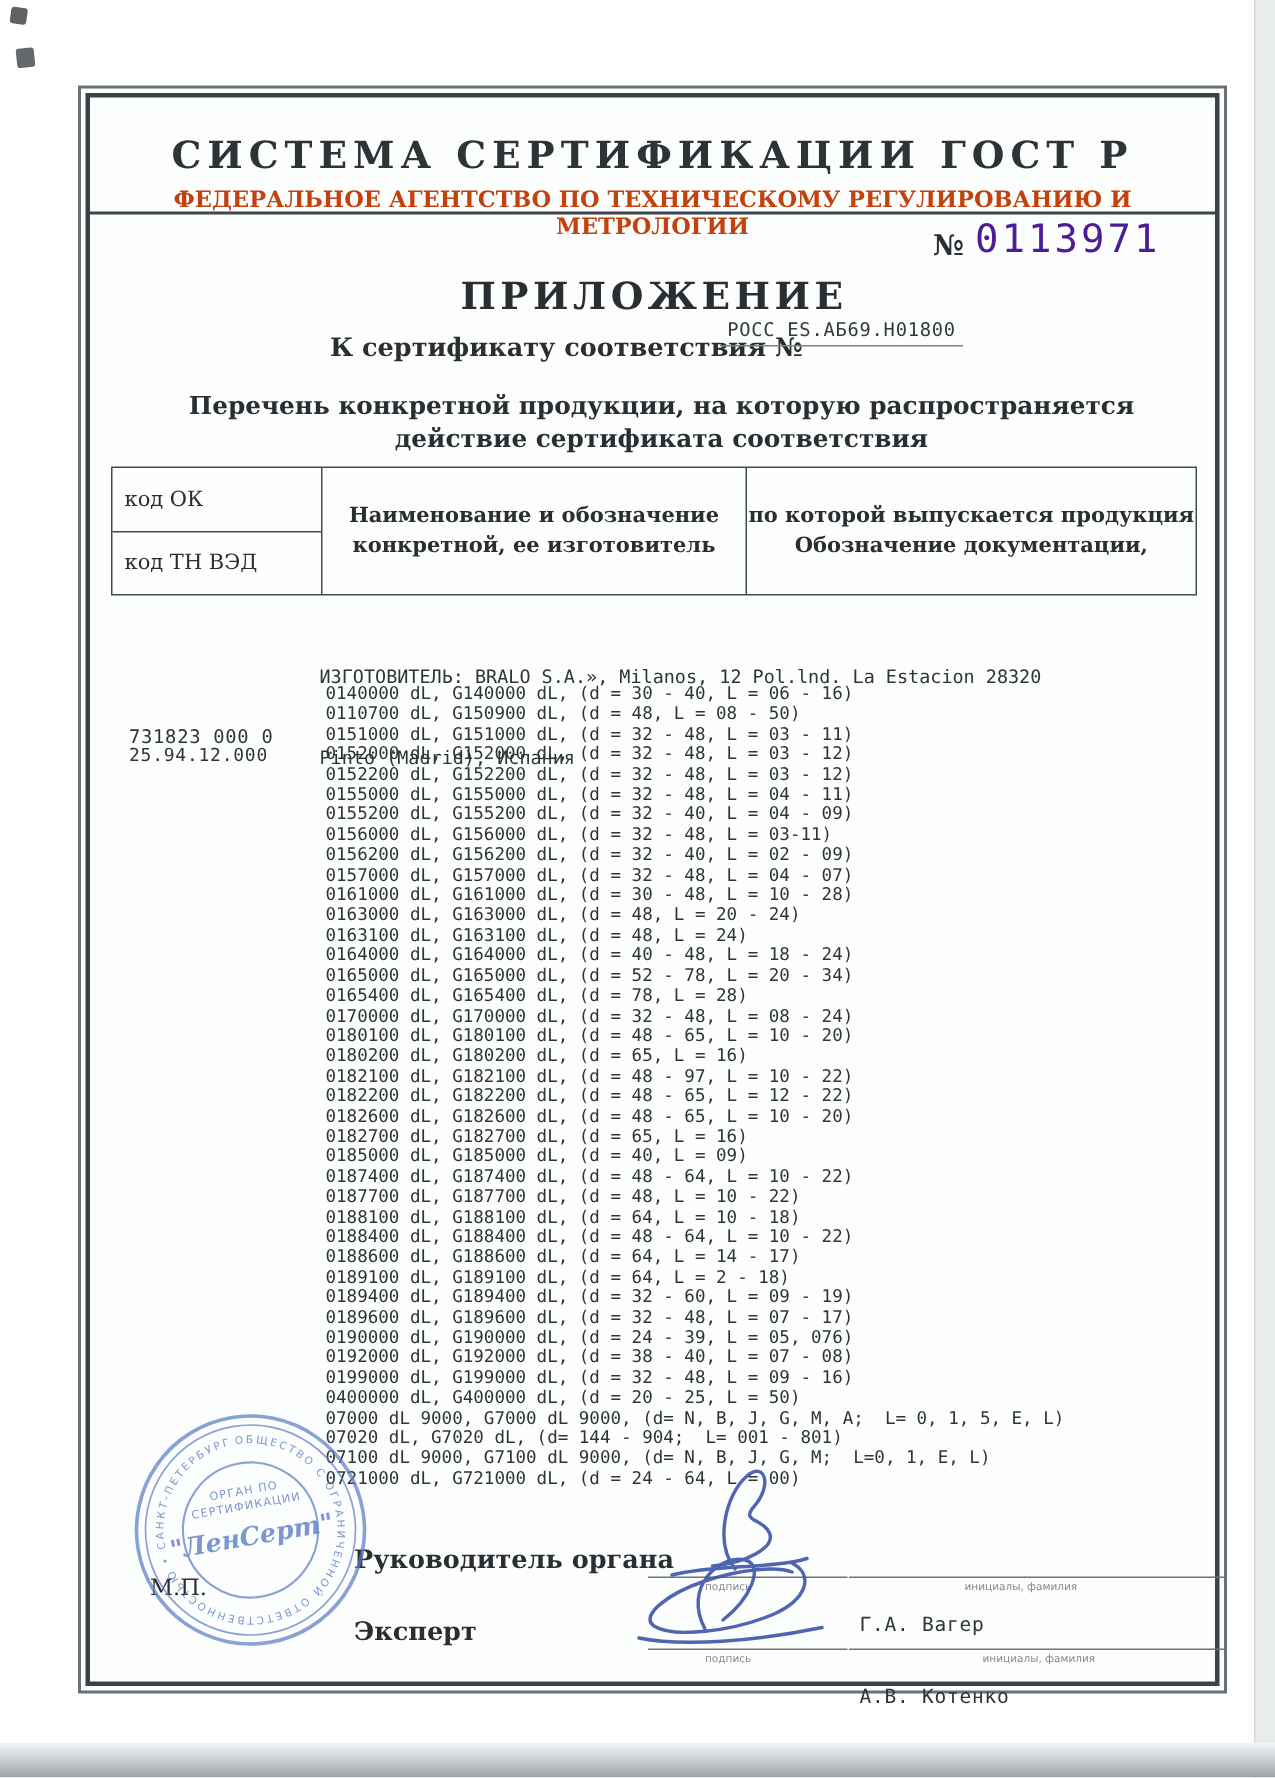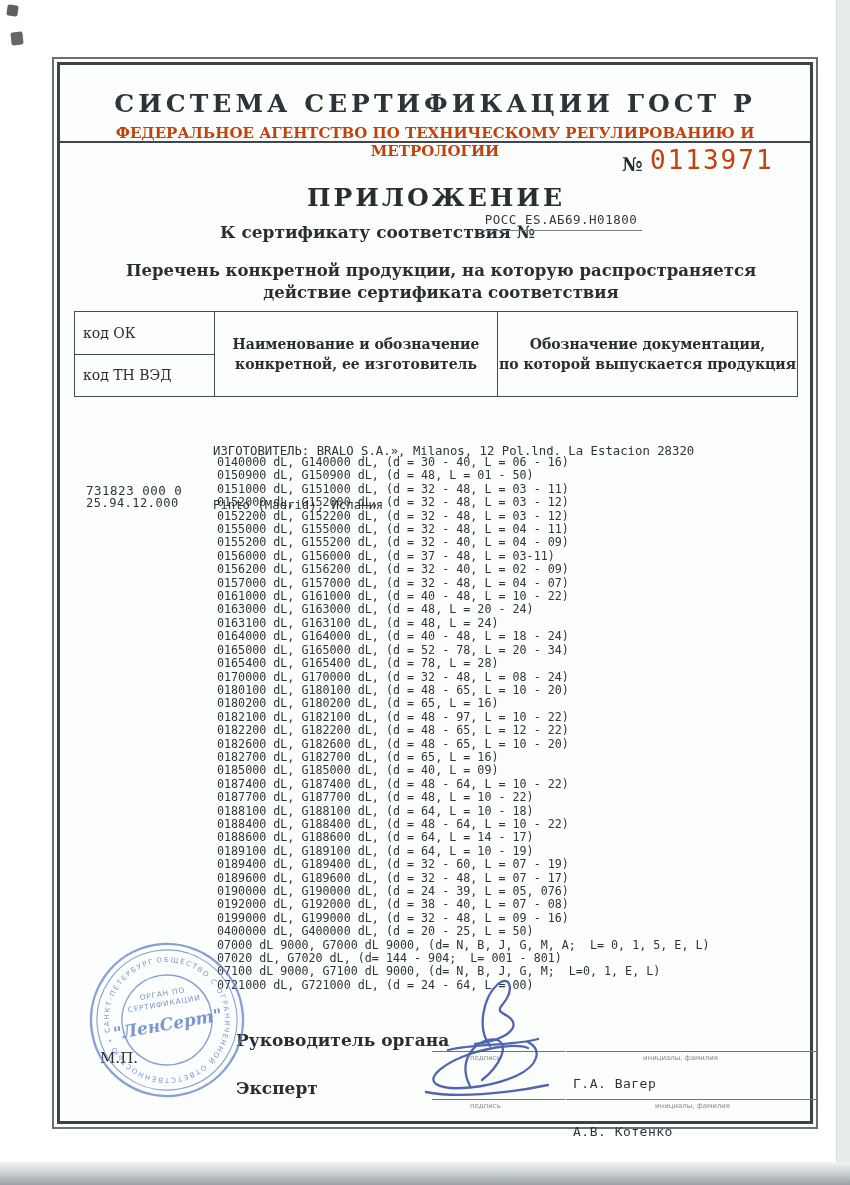--- a/index.html
+++ b/index.html
@@ -78,86 +78,86 @@
 
 <div class="abs frame-outer">
   <div class="frame-inner">
 
     <div class="abs head-band">
       <div class="head-title">СИСТЕМА СЕРТИФИКАЦИИ ГОСТ Р</div>
       <div class="head-sub">ФЕДЕРАЛЬНОЕ АГЕНТСТВО ПО ТЕХНИЧЕСКОМУ РЕГУЛИРОВАНИЮ И МЕТРОЛОГИИ</div>
     </div>
 
     <span class="abs num-label">№</span>
-    <span class="abs num-value" style="color:#c2410c;">0113971</span>
+    <span class="abs num-value" style="color:#4c1d95;">0113971</span>
 
     <div class="abs app-title">ПРИЛОЖЕНИЕ</div>
     <span class="abs cert-label">К сертификату соответствия №</span>
     <span class="abs cert-number">РОСС ES.АБ69.Н01800</span>
 
     <div class="abs purpose">
       <div>Перечень конкретной продукции,  на которую распространяется</div>
       <div>действие сертификата соответствия</div>
     </div>
 
     <div class="abs thead">
       <div class="th-c1">
         <div class="cell top">код ОК</div>
         <div class="cell">код ТН ВЭД</div>
       </div>
       <div class="th-c2">
         <div>Наименование и обозначение</div>
         <div>конкретной, ее изготовитель</div>
       </div>
       <div class="th-c3">
+        <div>по которой выпускается продукция</div>
         <div>Обозначение документации,</div>
-        <div>по которой выпускается продукция</div>
       </div>
     </div>
 
     <div class="abs mono manufacturer">
       <div>ИЗГОТОВИТЕЛЬ: BRALO S.A.», Milanos, 12 Pol.lnd. La Estacion 28320</div>
       <div>Pinto (Madrid), Испания</div>
     </div>
 
     <div class="abs mono ok-code">25.94.12.000</div>
     <div class="abs mono tnved-code">731823 000 0</div>
 
     <div class="abs mono rows">
         <div class="product-row">0140000 dL, G140000 dL, (d = 30 - 40, L = 06 - 16)</div>
-        <div class="product-row">0150900 dL, G150900 dL, (d = 48, L = 01 - 50)</div>
+        <div class="product-row">0110700 dL, G150900 dL, (d = 48, L = 08 - 50)</div>
         <div class="product-row">0151000 dL, G151000 dL, (d = 32 - 48, L = 03 - 11)</div>
         <div class="product-row">0152000 dL, G152000 dL, (d = 32 - 48, L = 03 - 12)</div>
         <div class="product-row">0152200 dL, G152200 dL, (d = 32 - 48, L = 03 - 12)</div>
         <div class="product-row">0155000 dL, G155000 dL, (d = 32 - 48, L = 04 - 11)</div>
         <div class="product-row">0155200 dL, G155200 dL, (d = 32 - 40, L = 04 - 09)</div>
-        <div class="product-row">0156000 dL, G156000 dL, (d = 37 - 48, L = 03-11)</div>
+        <div class="product-row">0156000 dL, G156000 dL, (d = 32 - 48, L = 03-11)</div>
         <div class="product-row">0156200 dL, G156200 dL, (d = 32 - 40, L = 02 - 09)</div>
         <div class="product-row">0157000 dL, G157000 dL, (d = 32 - 48, L = 04 - 07)</div>
-        <div class="product-row">0161000 dL, G161000 dL, (d = 40 - 48, L = 10 - 22)</div>
+        <div class="product-row">0161000 dL, G161000 dL, (d = 30 - 48, L = 10 - 28)</div>
         <div class="product-row">0163000 dL, G163000 dL, (d = 48, L = 20 - 24)</div>
         <div class="product-row">0163100 dL, G163100 dL, (d = 48, L = 24)</div>
         <div class="product-row">0164000 dL, G164000 dL, (d = 40 - 48, L = 18 - 24)</div>
         <div class="product-row">0165000 dL, G165000 dL, (d = 52 - 78, L = 20 - 34)</div>
         <div class="product-row">0165400 dL, G165400 dL, (d = 78, L = 28)</div>
         <div class="product-row">0170000 dL, G170000 dL, (d = 32 - 48, L = 08 - 24)</div>
         <div class="product-row">0180100 dL, G180100 dL, (d = 48 - 65, L = 10 - 20)</div>
         <div class="product-row">0180200 dL, G180200 dL, (d = 65, L = 16)</div>
         <div class="product-row">0182100 dL, G182100 dL, (d = 48 - 97, L = 10 - 22)</div>
         <div class="product-row">0182200 dL, G182200 dL, (d = 48 - 65, L = 12 - 22)</div>
         <div class="product-row">0182600 dL, G182600 dL, (d = 48 - 65, L = 10 - 20)</div>
         <div class="product-row">0182700 dL, G182700 dL, (d = 65, L = 16)</div>
         <div class="product-row">0185000 dL, G185000 dL, (d = 40, L = 09)</div>
         <div class="product-row">0187400 dL, G187400 dL, (d = 48 - 64, L = 10 - 22)</div>
         <div class="product-row">0187700 dL, G187700 dL, (d = 48, L = 10 - 22)</div>
         <div class="product-row">0188100 dL, G188100 dL, (d = 64, L = 10 - 18)</div>
         <div class="product-row">0188400 dL, G188400 dL, (d = 48 - 64, L = 10 - 22)</div>
         <div class="product-row">0188600 dL, G188600 dL, (d = 64, L = 14 - 17)</div>
-        <div class="product-row">0189100 dL, G189100 dL, (d = 64, L = 10 - 19)</div>
-        <div class="product-row">0189400 dL, G189400 dL, (d = 32 - 60, L = 07 - 19)</div>
+        <div class="product-row">0189100 dL, G189100 dL, (d = 64, L = 2 - 18)</div>
+        <div class="product-row">0189400 dL, G189400 dL, (d = 32 - 60, L = 09 - 19)</div>
         <div class="product-row">0189600 dL, G189600 dL, (d = 32 - 48, L = 07 - 17)</div>
         <div class="product-row">0190000 dL, G190000 dL, (d = 24 - 39, L = 05, 076)</div>
         <div class="product-row">0192000 dL, G192000 dL, (d = 38 - 40, L = 07 - 08)</div>
         <div class="product-row">0199000 dL, G199000 dL, (d = 32 - 48, L = 09 - 16)</div>
         <div class="product-row">0400000 dL, G400000 dL, (d = 20 - 25, L = 50)</div>
         <div class="product-row">07000 dL 9000, G7000 dL 9000, (d= N, B, J, G, M, A;  L= 0, 1, 5, E, L)</div>
         <div class="product-row">07020 dL, G7020 dL, (d= 144 - 904;  L= 001 - 801)</div>
         <div class="product-row">07100 dL 9000, G7100 dL 9000, (d= N, B, J, G, M;  L=0, 1, E, L)</div>
         <div class="product-row">0721000 dL, G721000 dL, (d = 24 - 64, L = 00)</div>
       </div>

